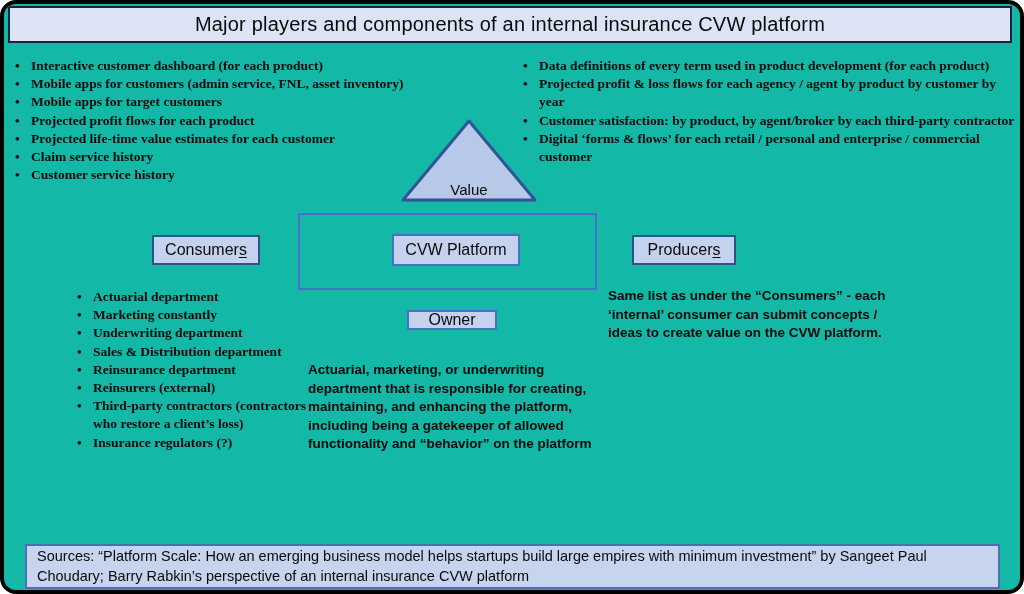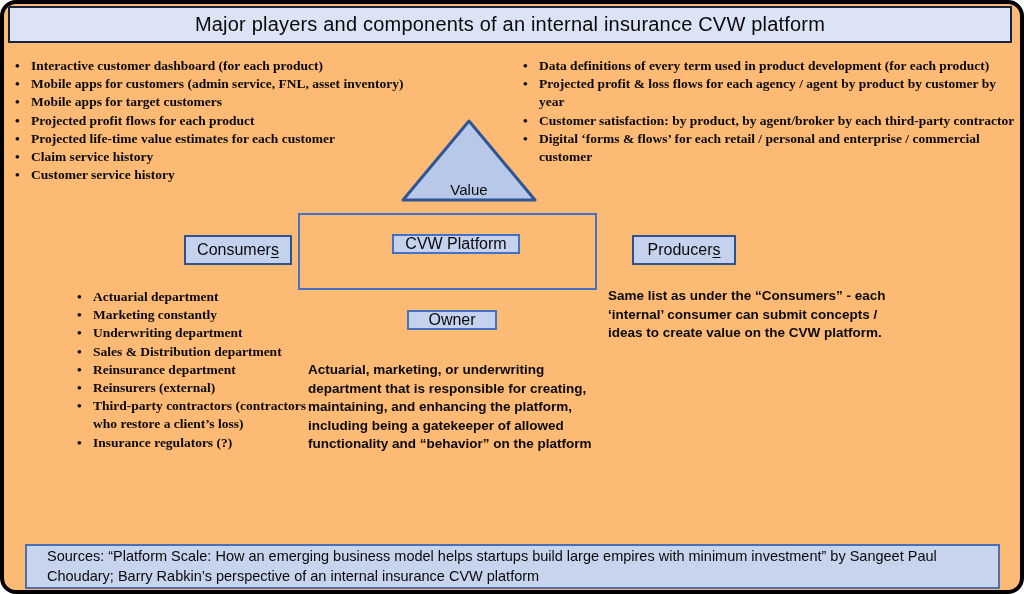--- a/index.html
+++ b/index.html
@@ -1,18 +1,18 @@
 <!DOCTYPE html>
 <html><head>
 <meta charset="utf-8">
 <style>
   html,body { margin:0; padding:0; background:#ffffff; }
   .canvas {
     position:relative; width:1024px; height:594px; box-sizing:border-box;
-    background:#fdba74; border:4px solid #000000; border-radius:16px; overflow:hidden;
+    background:#14b8a6; border:4px solid #000000; border-radius:16px; overflow:hidden;
     font-family:"Liberation Sans", sans-serif; color:#0a0a0a;
   }
   .title-box {
     position:absolute; left:4px; top:2px; width:1004px; height:37px;
     background:#dbe3f4; border:2px solid #18243f; box-sizing:border-box;
     display:flex; align-items:center; justify-content:center;
     font-size:20px; letter-spacing:0.2px;
   }
   ul.blist { position:absolute; margin:0; padding:0; list-style:none;
     font-weight:bold; font-size:13.5px; line-height:18.2px;font-family:Liberation Serif, serif; }
@@ -26,28 +26,28 @@
   .owner-note     { left:304px; top:357px; width:284px; }
   .tri-wrap { position:absolute; left:396px; top:114px; width:138px; height:85px; }
   .tri-wrap svg { display:block; }
   .tri-label { position:absolute; left:0; right:0; bottom:5px; text-align:center;
     font-size:15px; font-weight:normal; }
   .big-rect { position:absolute; left:294px; top:209px; width:299px; height:77px;
     border:2px solid #4472c4; box-sizing:border-box; background:transparent; }
   .node-box { position:absolute; background:#c4d2ed; border:2px solid #2f528f;
     box-sizing:border-box; display:flex; align-items:center; justify-content:center;
     font-size:16px; white-space:nowrap; }
-  .node-consumers { left:148px; top:231px; width:108px; height:30px;margin-left:32px; }
-  .node-platform  { left:388px; top:230px; width:128px; height:20px; border-color:#4472c4; }
+  .node-consumers { left:148px; top:231px; width:108px; height:30px; }
+  .node-platform  { left:388px; top:230px; width:128px; height:32px; border-color:#4472c4; }
   .node-producers { left:628px; top:231px; width:104px; height:30px; }
   .node-owner     { left:403px; top:306px; width:90px;  height:20px; border-color:#4472c4; }
   .ul-s { text-decoration:underline; text-underline-offset:2px; }
   .sources-bar { position:absolute; left:21px; top:540px; width:975px; height:45px;
     background:#c7d4ee; border:2px solid #4a6fb5; box-sizing:border-box;
-    display:flex; align-items:center; padding:2px 20px;
+    display:flex; align-items:center; padding:2px 10px;
     font-size:14.5px; line-height:19.5px; }
 </style>
 </head>
 <body>
 
 <div class="canvas">
 
   <div class="title-box">
     <span>Major players and components of an internal insurance CVW platform</span>
   </div>

